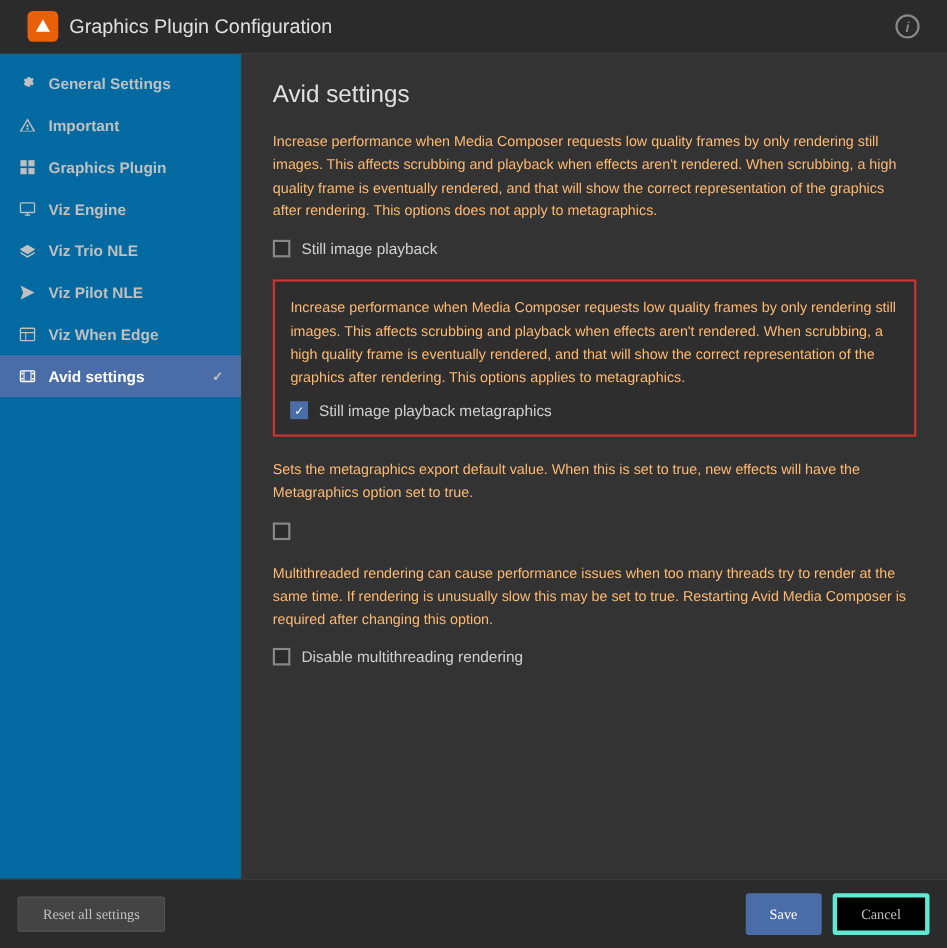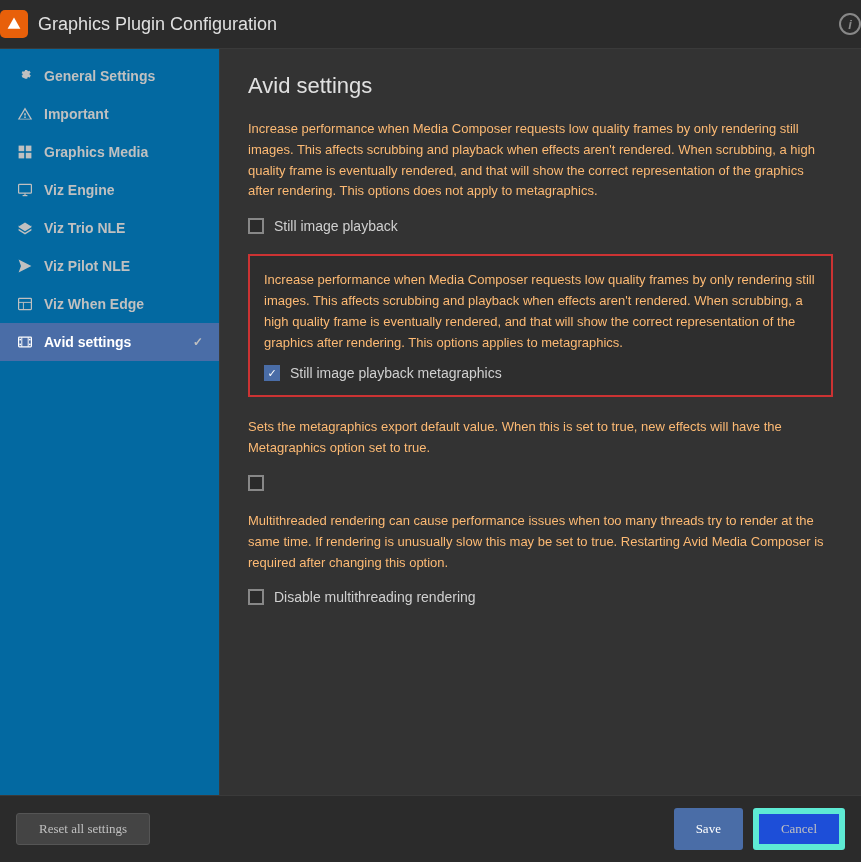--- a/index.html
+++ b/index.html
@@ -13,21 +13,21 @@
       display: flex;
       flex-direction: column;
     }
 
     
     .title-bar {
       background: #2b2b2b;
       display: flex;
       align-items: center;
       justify-content: space-between;
-      padding: 10px 0;
+      padding: 10px 25px;
       border-bottom: 1px solid #3a3a3a;
       flex-shrink: 0;
     }
     .title-bar-left {
       display: flex;
       align-items: center;
       gap: 10px;
     }
     .app-icon {
       width: 28px;
@@ -192,23 +192,23 @@
     .btn-reset {
       background: #444;
       color: #c0c0c0;
       border: 1px solid #555;
     }
     .btn-save {
       background: #4a6da7;
       color: #fff;
     }
     .btn-cancel {
-      background: #1d4ed8;
+      background: #000000;
       color: #c0c0c0;
-      border: 6px solid #5eead4;
+      border: 4px solid #5eead4;
     }
 
     
     svg {
       width: 16px;
       height: 16px;
       fill: currentColor;
     }
   </style>
 </head>
@@ -250,21 +250,21 @@
 
     <div class="sidebar-item">
       <span class="icon">
         <svg viewBox="0 0 20 20">
             <rect x="2" y="2" width="7" height="7"></rect>
             <rect x="11" y="2" width="7" height="7"></rect>
             <rect x="2" y="11" width="7" height="7"></rect>
             <rect x="11" y="11" width="7" height="7"></rect>
           </svg>
       </span>
-      <span>Graphics Media</span>
+      <span>Graphics Plugin</span>
     </div>
 
     <div class="sidebar-item">
       <span class="icon">
         <svg viewBox="0 0 20 20">
             <rect x="2" y="3" width="16" height="11" rx="1" ry="1" fill="none" stroke="currentColor" stroke-width="1.5"></rect>
             <line x1="7" y1="17" x2="13" y2="17" stroke="currentColor" stroke-width="1.5"></line>
             <line x1="10" y1="14" x2="10" y2="17" stroke="currentColor" stroke-width="1.5"></line>
           </svg>
       </span>

